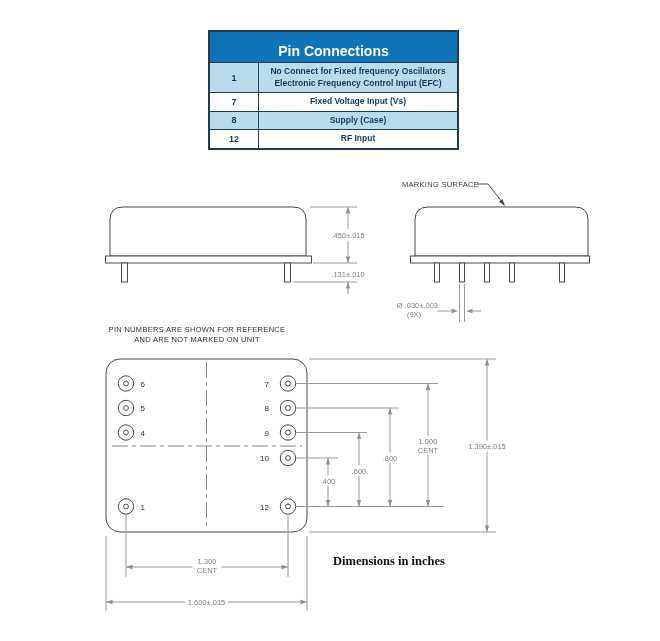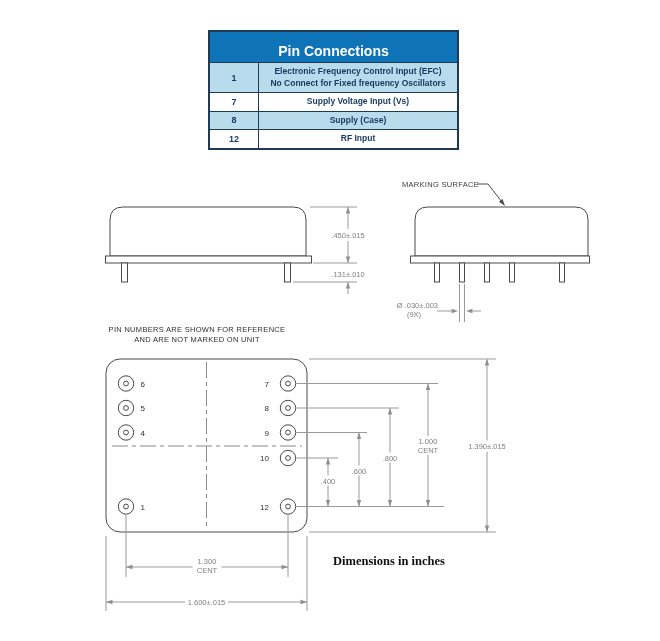--- a/index.html
+++ b/index.html
@@ -39,29 +39,29 @@
 <body>
 
 <div class="canvas">
 
   <div class="pc-table">
     <div class="pc-head">Pin Connections</div>
 
     <div class="pc-row shaded">
       <div class="pc-pin">1</div>
       <div class="pc-desc">
+        <span>No Connect for Fixed frequency Oscillators</span>
         <span>Electronic Frequency Control Input (EFC)</span>
-        <span>No Connect for Fixed frequency Oscillators</span>
       </div>
     </div>
 
     <div class="pc-row">
       <div class="pc-pin">7</div>
       <div class="pc-desc">
-        <span>Supply Voltage Input (Vs)</span>
+        <span>Fixed Voltage Input (Vs)</span>
       </div>
     </div>
 
     <div class="pc-row shaded">
       <div class="pc-pin">8</div>
       <div class="pc-desc">
         <span>Supply (Case)</span>
       </div>
     </div>
 

